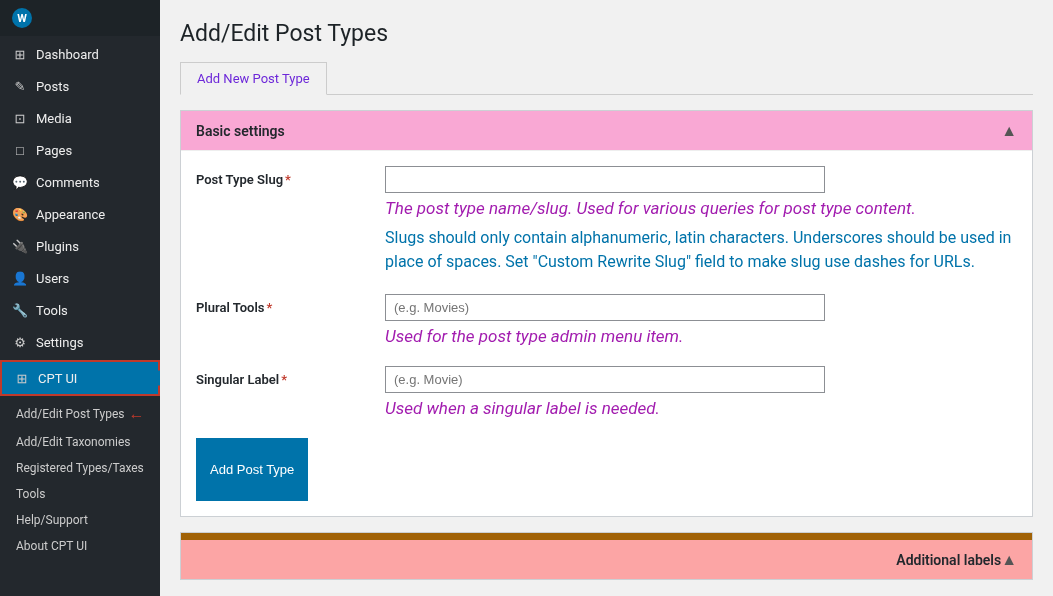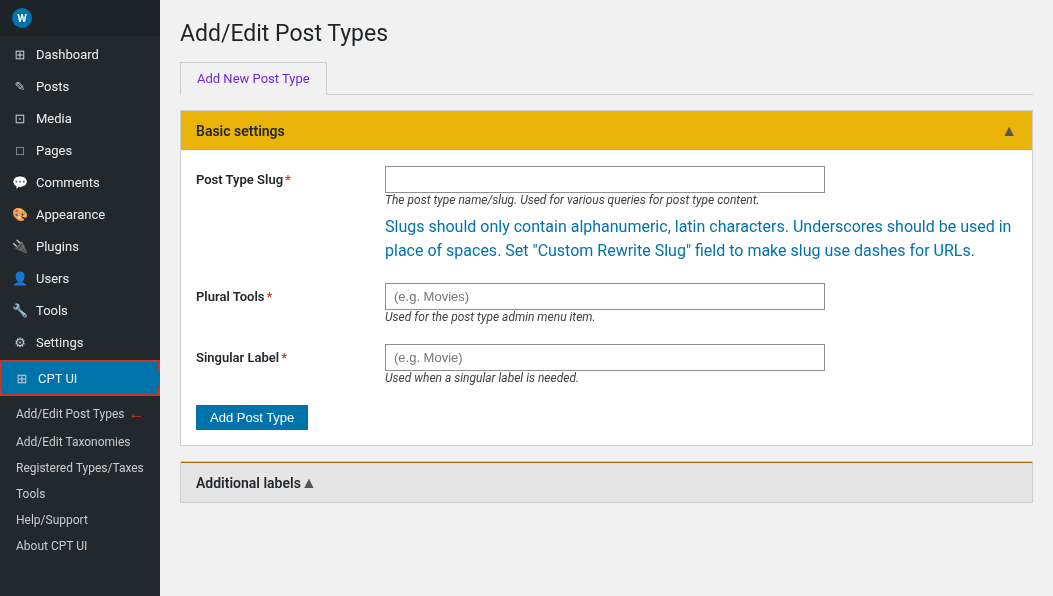--- a/index.html
+++ b/index.html
@@ -145,21 +145,21 @@
       background: #fff;
       border: 1px solid #ccd0d4;
       margin-top: 15px;
     }
 
     .section-header {
       display: flex;
       align-items: center;
       justify-content: space-between;
       padding: 10px 15px;
-      background: #eab308;
+      background: #f9a8d4;
       border-bottom: 1px solid #eee;
     }
 
     .section-title {
       font-size: 14px;
       font-weight: 600;
       color: #23282d;
     }
 
     .section-toggle {
@@ -202,49 +202,50 @@
       max-width: 440px;
       padding: 5px 8px;
       border: 1px solid #8c8f94;
       border-radius: 0;
       font-size: 13px;
       color: #ec4899;
       outline: none;
     }
 
     .help-text-italic {
-      color: #404040;
+      color: #a21caf;
       font-style: italic;
-      font-size: 12px;
+      font-size: 17px;
+      margin-top: 5px;
     }
 
     .help-text-link {
       color: #0073aa;
       font-size: 16px;
       margin-top: 8px;
       line-height: 1.5;
     }
 
     .btn-primary {
       background: #0073aa;
       color: #fff;
       border: none;
-      padding: 5px 14px;
+      padding: 24px 14px;
       cursor: pointer;
       font-size: 13px;
       border-radius: 0;
     }
 
     .additional-labels-header {
       display: flex;
       align-items: center;
-      justify-content: flex-start;
+      justify-content: flex-end;
       padding: 10px 15px;
-      background: #e5e5e5;
-      border-top: 1px solid #a16207;
+      background: #fca5a5;
+      border-top: 7px solid #a16207;
     }
   </style>
 </head>
 <body>
 
 <div id="sidebar">
   <div class="sidebar-logo">
     <div class="sidebar-logo-icon">W</div>
   </div>
 

